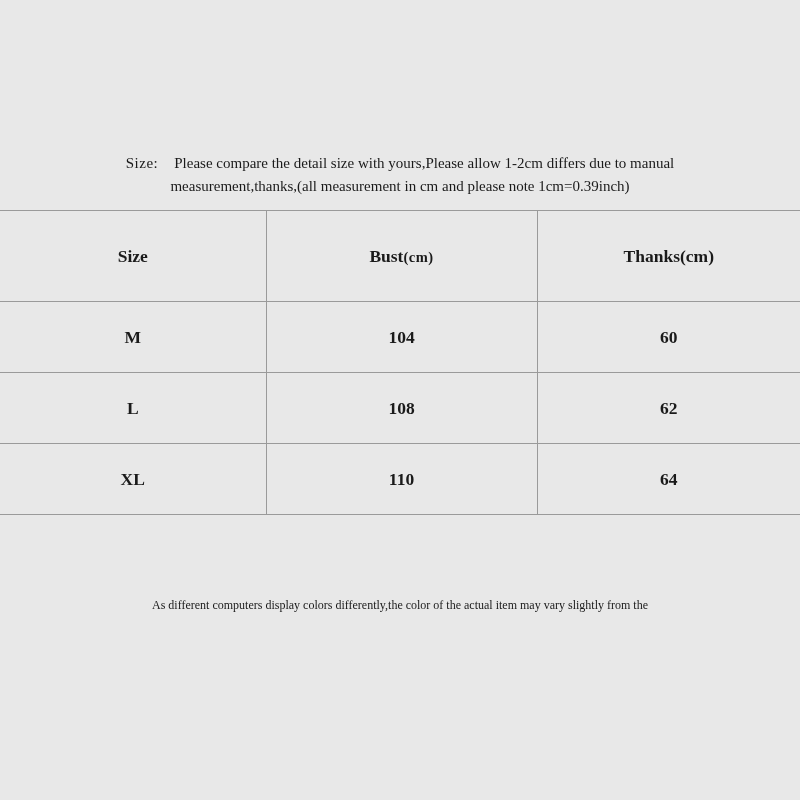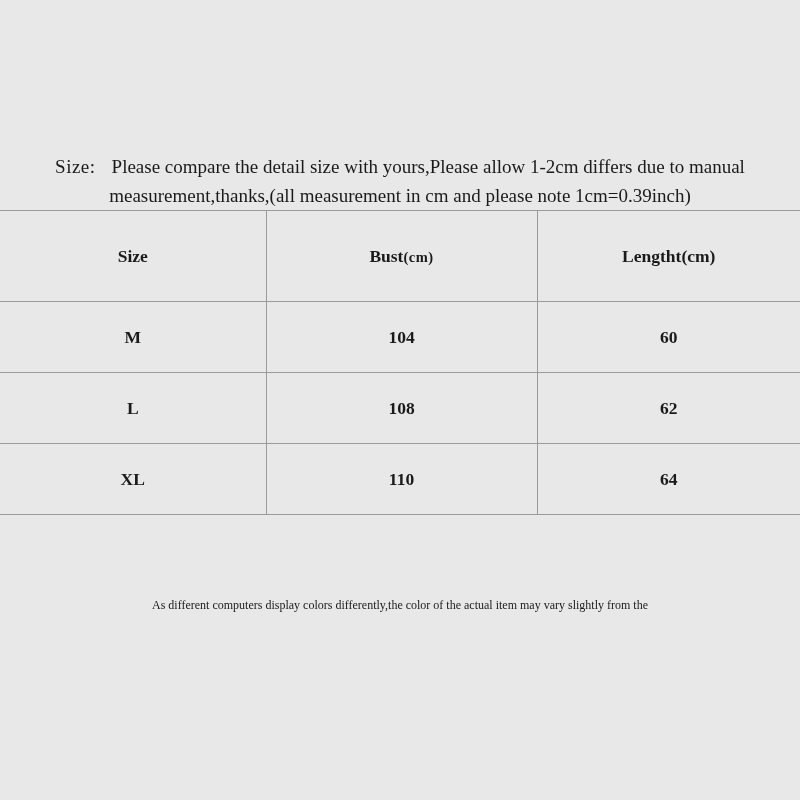--- a/index.html
+++ b/index.html
@@ -22,21 +22,21 @@
   }
 
   
   .intro {
     position: absolute;
     left: 0;
     top: 152px;
     width: 800px;
     padding: 0 16px;
     box-sizing: border-box;
-    font-size: 19px;
+    font-size: 15px;
     line-height: 1.55;
     text-align: center;
   }
   .intro .intro-row {
     display: block;
     white-space: nowrap;
   }
   .intro .label {
     font-weight: 400;
     letter-spacing: 0.5px;
@@ -113,21 +113,21 @@
   <table class="table">
     <colgroup>
       <col class="c1">
         <col class="c2">
         <col class="c3">
     </colgroup>
     <tbody>
       <tr class="head">
         <td><span>Size</span></td>
         <td><span>Bust</span><span class="small-unit">(cm)</span></td>
-        <td><span>Lengtht</span><span>(cm)</span></td>
+        <td><span>Thanks</span><span>(cm)</span></td>
       </tr>
 
       <tr class="body">
         <td>M</td>
         <td>104</td>
         <td>60</td>
       </tr>
       <tr class="body">
         <td>L</td>
         <td>108</td>

